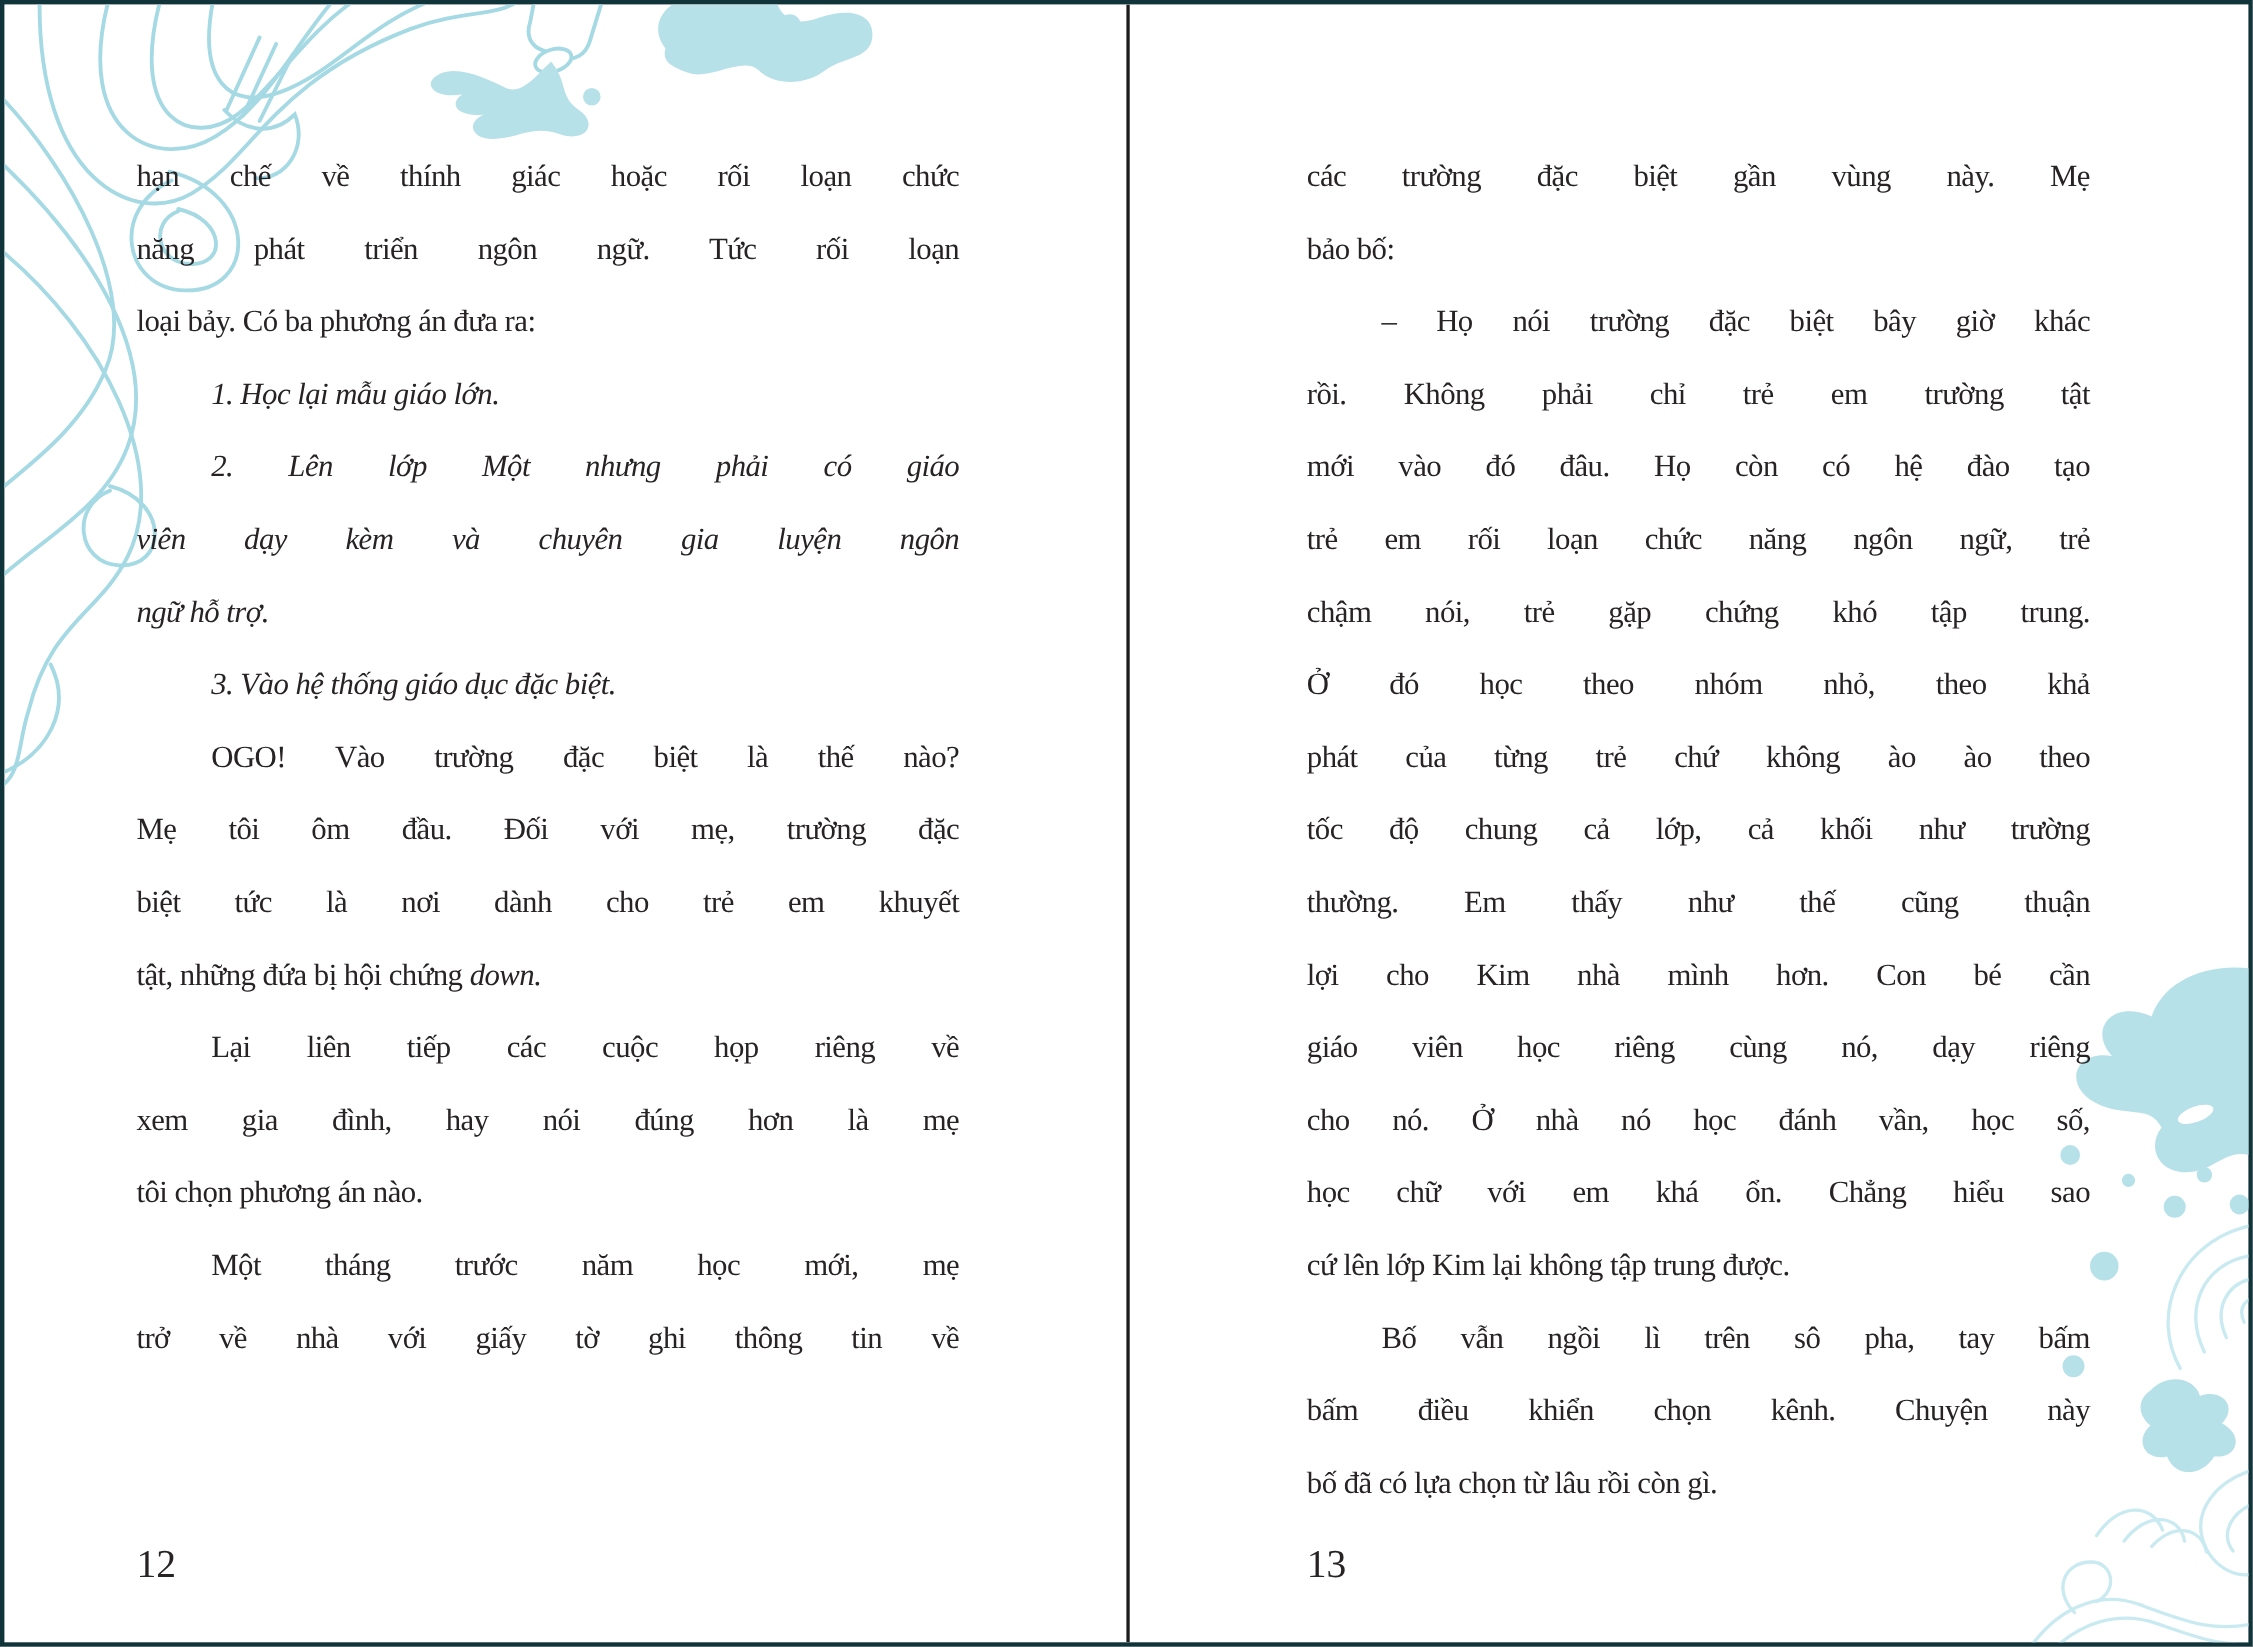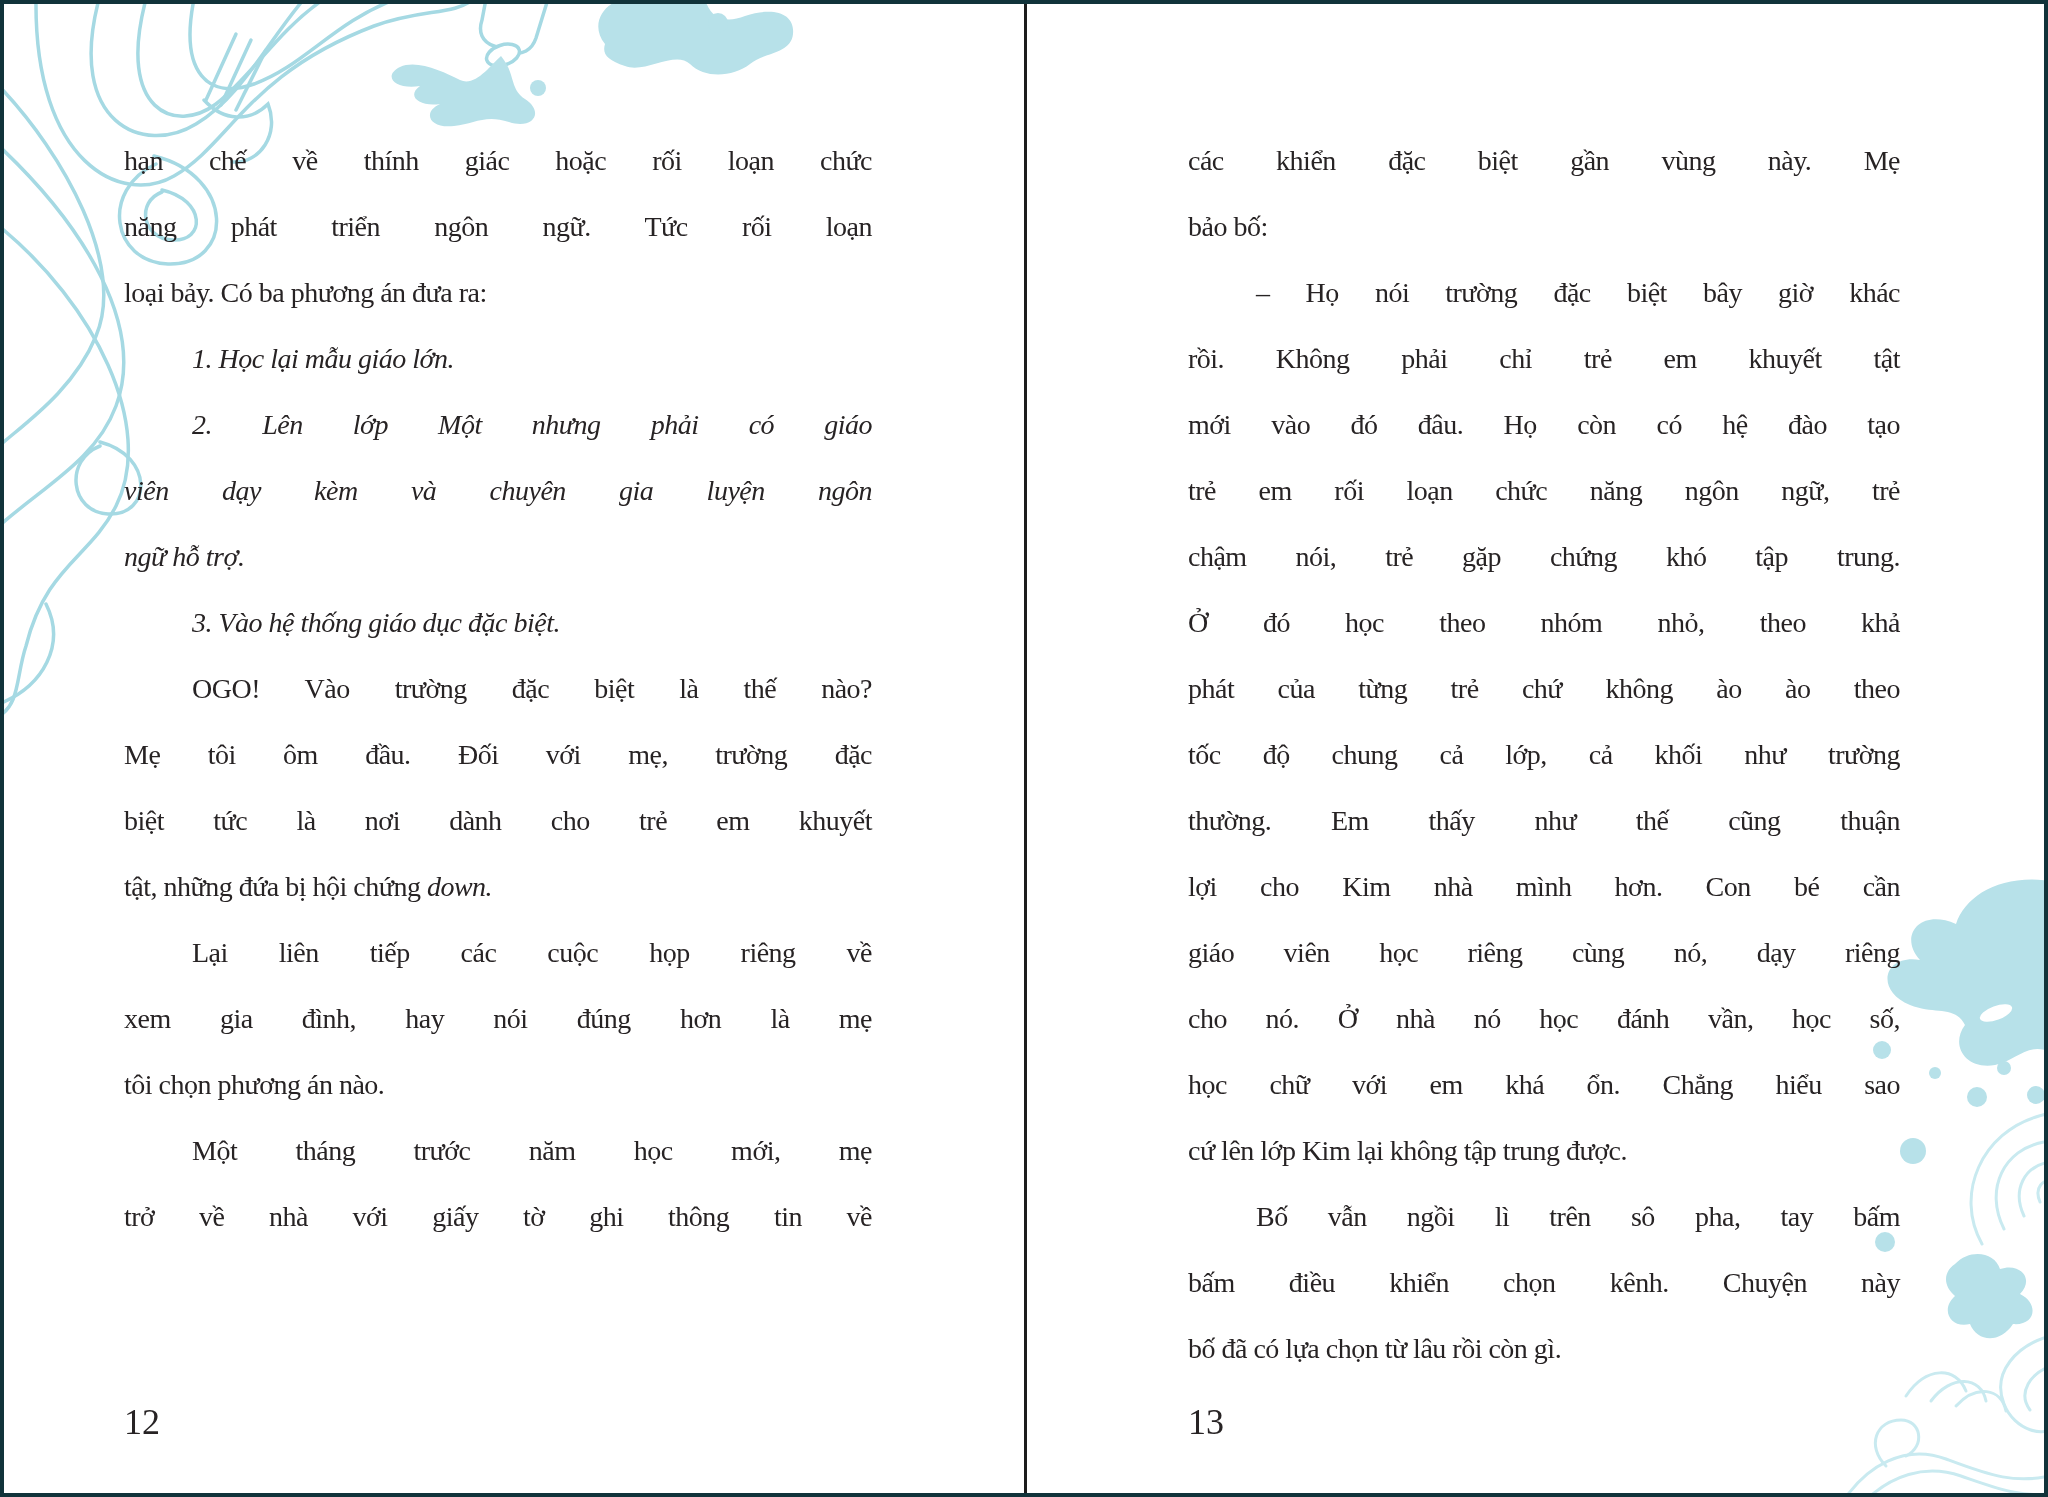--- a/index.html
+++ b/index.html
@@ -151,24 +151,24 @@
         <div class="line"><span>xem gia đình, hay nói đúng hơn là mẹ</span></div>
         <div class="line end"><span>tôi chọn phương án nào.</span></div>
         <div class="line ind"><span>Một tháng trước năm học mới, mẹ</span></div>
         <div class="line"><span>trở về nhà với giấy tờ ghi thông tin về</span></div>
       </div>
     <div class="page-number left">12</div>
   </div>
 
   <div>
     <div class="textcol right">
-        <div class="line"><span>các khiển đặc biệt gần vùng này. Mẹ</span></div>
+        <div class="line"><span>các trường đặc biệt gần vùng này. Mẹ</span></div>
         <div class="line end"><span>bảo bố:</span></div>
         <div class="line ind"><span>– Họ nói trường đặc biệt bây giờ khác</span></div>
-        <div class="line"><span>rồi. Không phải chỉ trẻ em khuyết tật</span></div>
+        <div class="line"><span>rồi. Không phải chỉ trẻ em trường tật</span></div>
         <div class="line"><span>mới vào đó đâu. Họ còn có hệ đào tạo</span></div>
         <div class="line"><span>trẻ em rối loạn chức năng ngôn ngữ, trẻ</span></div>
         <div class="line"><span>chậm nói, trẻ gặp chứng khó tập trung.</span></div>
         <div class="line"><span>Ở đó học theo nhóm nhỏ, theo khả</span></div>
         <div class="line"><span>phát của từng trẻ chứ không ào ào theo</span></div>
         <div class="line"><span>tốc độ chung cả lớp, cả khối như trường</span></div>
         <div class="line"><span>thường. Em thấy như thế cũng thuận</span></div>
         <div class="line"><span>lợi cho Kim nhà mình hơn. Con bé cần</span></div>
         <div class="line"><span>giáo viên học riêng cùng nó, dạy riêng</span></div>
         <div class="line"><span>cho nó. Ở nhà nó học đánh vần, học số,</span></div>

